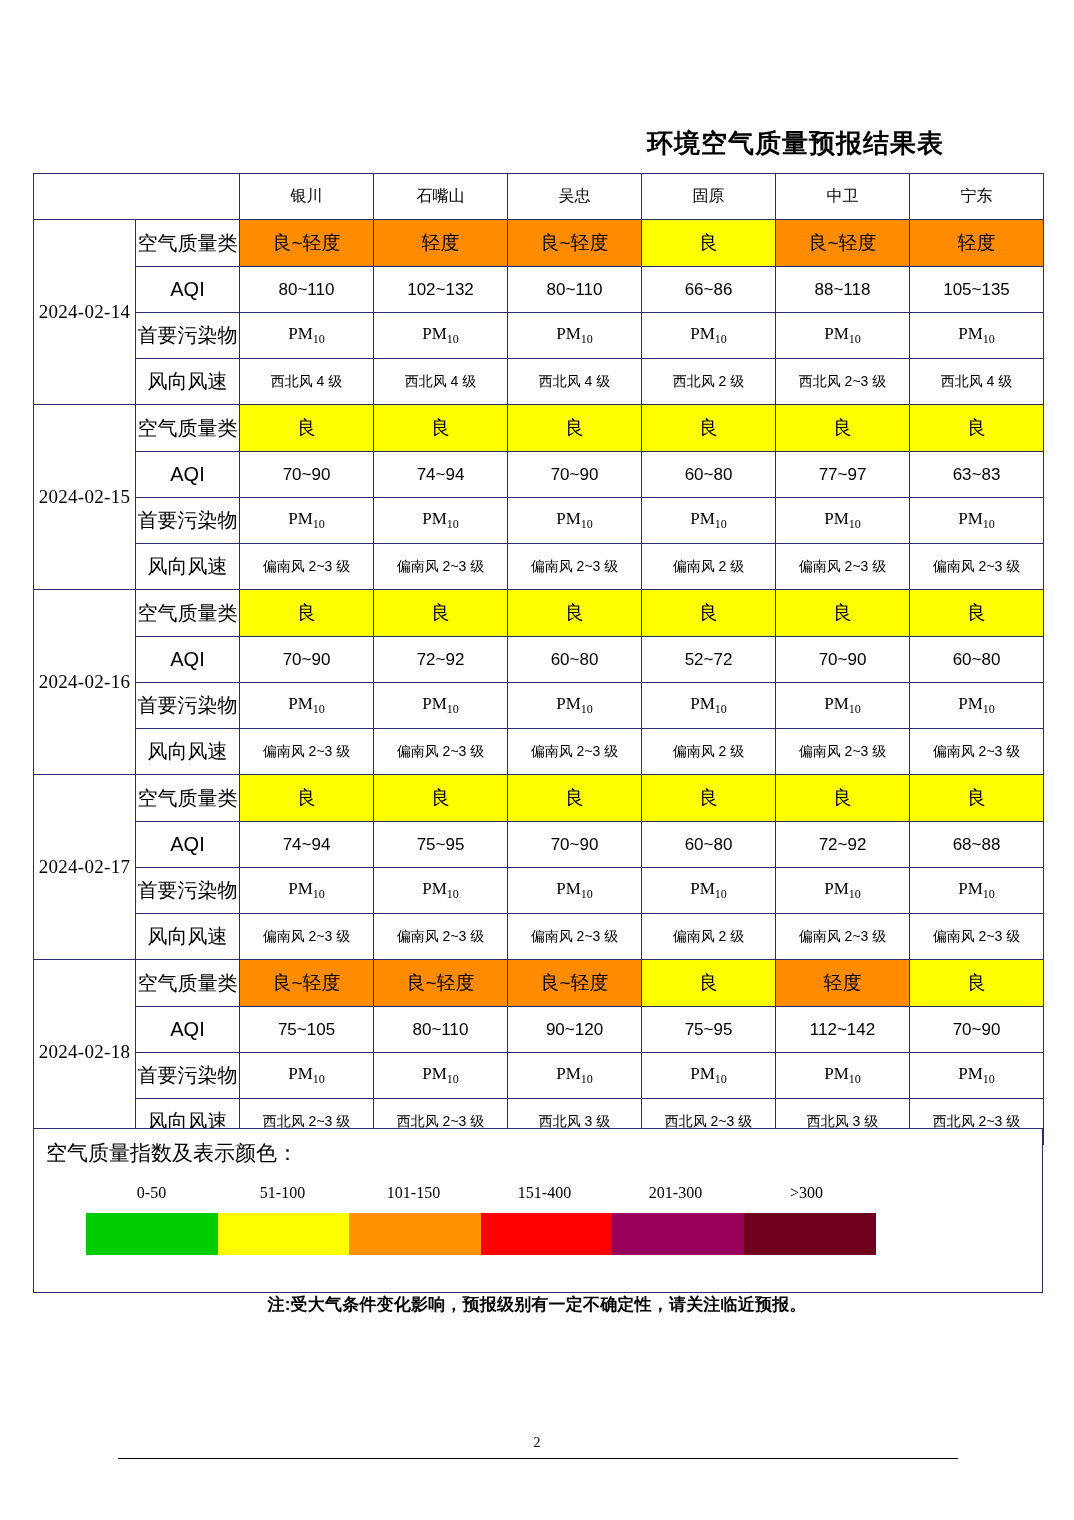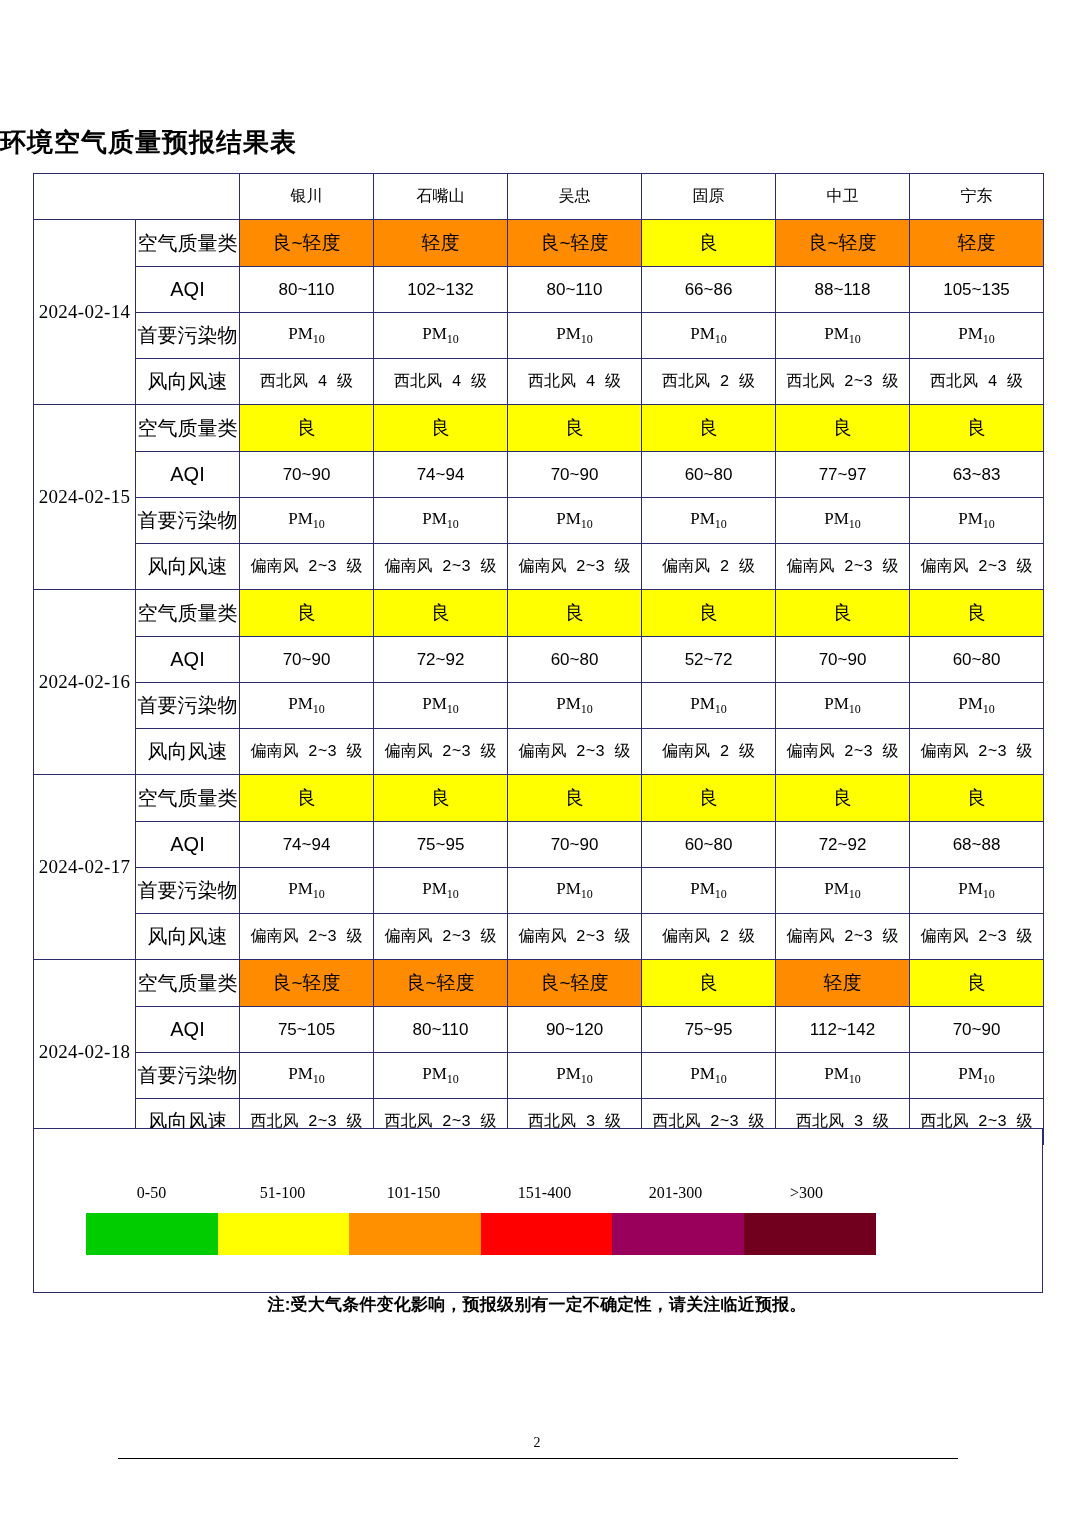--- a/index.html
+++ b/index.html
@@ -22,22 +22,22 @@
     height: 1520px;
     box-sizing: border-box;
   }
 
   
   .doc-title {
     position: absolute;
     top: 126px;
     left: 0;
     width: 944px;
-    text-align: left;
-    font-family: Liberation Serif, serif;
+    text-align: right;
+    font-family: Liberation Sans, sans-serif;
     font-size: 26px;
     font-weight: bold;
     letter-spacing: 1px;
     line-height: 34px;
   }
 
   
   .forecast-table {
     position: absolute;
     top: 173px;
@@ -80,22 +80,22 @@
   .aqi-val {
     font-size: 17px;
     font-family: Liberation Sans, sans-serif;
   }
   .poll-val {
     font-size: 17px;
     font-family: "Liberation Serif", "DejaVu Serif", serif;
   }
   .poll-val sub { font-size: 12px; }
   .wind-val {
-    font-family: Liberation Mono, monospace;
-    font-size: 16px;
+    font-family: Liberation Sans, sans-serif;
+    font-size: 14px;
   }
   .cat-val {
     font-family: "Liberation Sans", "DejaVu Sans", sans-serif;
     font-size: 19px;
   }
 
   tr.r-cat td    { height: 46px; }
   tr.r-aqi td    { height: 45px; }
   tr.r-poll td   { height: 45px; }
   tr.r-wind td   { height: 45px; }
@@ -387,20 +387,21 @@
           <td class="wind-val">西北风 2~3 级</td>
           <td class="wind-val">西北风 3 级</td>
           <td class="wind-val">西北风 2~3 级</td>
           <td class="wind-val">西北风 3 级</td>
           <td class="wind-val">西北风 2~3 级</td>
         </tr>
       </tbody>
   </table>
 
   <div class="legend-box">
+    <div class="legend-title">空气质量指数及表示颜色：</div>
     <div class="legend-labels" id="legend-labels">
         <span>0-50</span>
         <span>51-100</span>
         <span>101-150</span>
         <span>151-400</span>
         <span>201-300</span>
         <span>&gt;300</span>
       </div>
     <div class="legend-bar" id="legend-bar">
         <div class="swatch" style="background: rgb(0, 204, 0);"></div>

